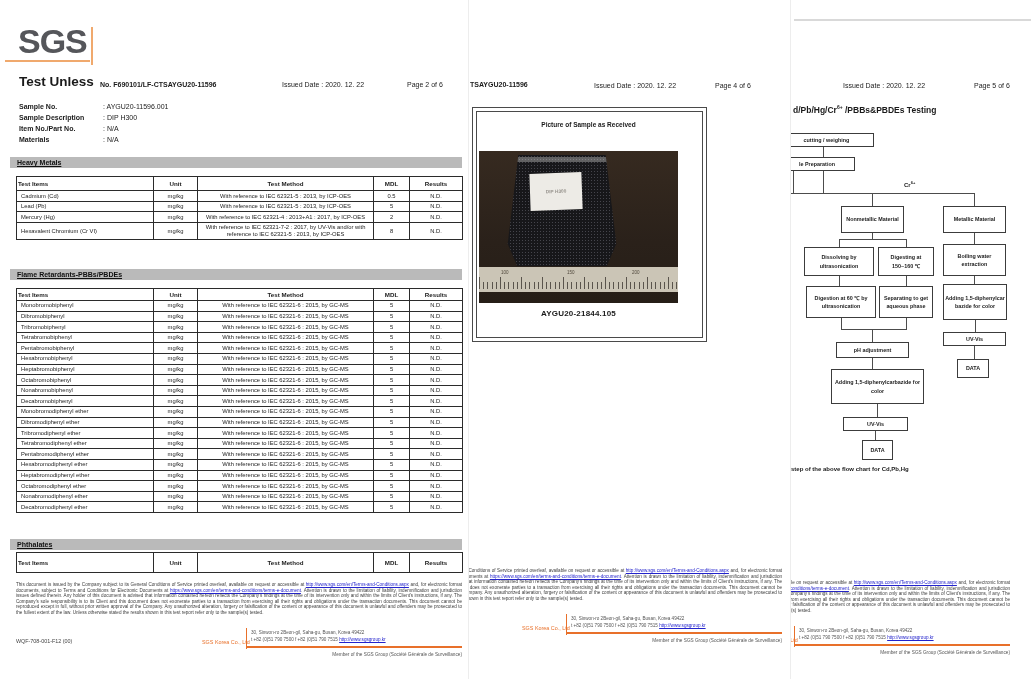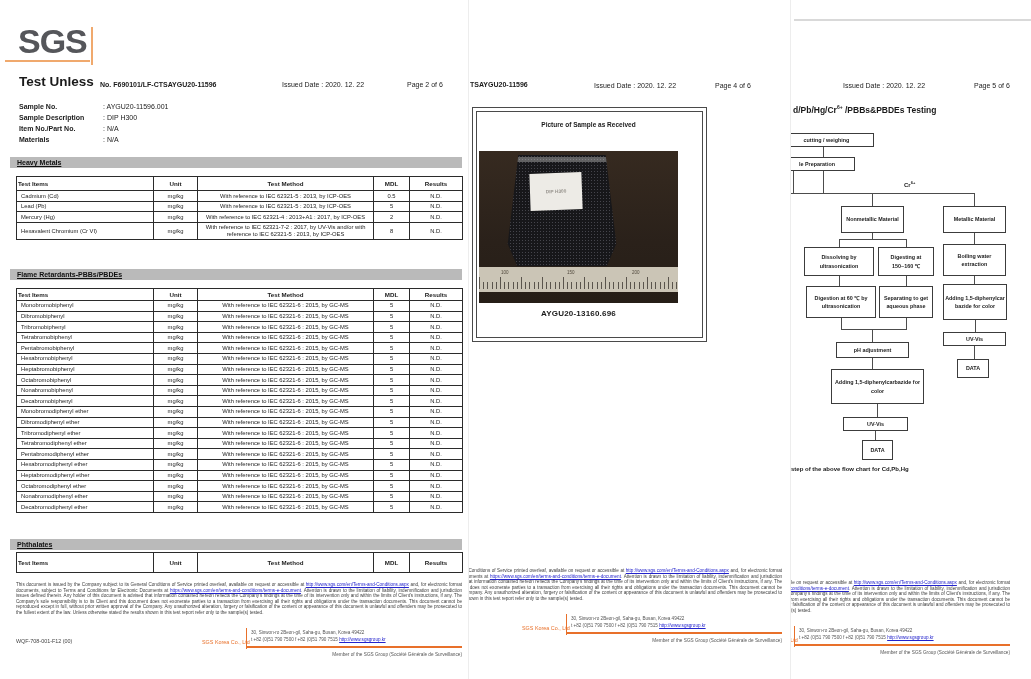--- a/index.html
+++ b/index.html
@@ -404,21 +404,21 @@
       <div class="bag">
         <div class="bag-seal"></div>
         <div class="bag-label">DIP H300</div>
       </div>
       <div class="ruler" id="ruler">
           <span class="ruler-num" style="left: 22px;">100</span>
           <span class="ruler-num" style="left: 88px;">150</span>
           <span class="ruler-num" style="left: 153px;">200</span>
         </div>
     </div>
-    <div class="abs m-caption">AYGU20-13160.696</div>
+    <div class="abs m-caption">AYGU20-21844.105</div>
 
     <div class="abs footer" id="footer-mid">
         <div class="fd"><span>This document is issued by the Company subject to its General Conditions of Service printed overleaf, available on request or accessible at </span><span class="flink">http://www.sgs.com/en/Terms-and-Conditions.aspx</span><span> and, for electronic format documents, subject to Terms and Conditions for Electronic Documents at </span><span class="flink">https://www.sgs.com/en/terms-and-conditions/terms-e-document</span><span>. Attention is drawn to the limitation of liability, indemnification and jurisdiction issues defined therein. Any holder of this document is advised that information contained hereon reflects the Company's findings at the time of its intervention only and within the limits of Client's instructions, if any. The Company's sole responsibility is to its Client and this document does not exonerate parties to a transaction from exercising all their rights and obligations under the transaction documents. This document cannot be reproduced except in full, without prior written approval of the Company. Any unauthorized alteration, forgery or falsification of the content or appearance of this document is unlawful and offenders may be prosecuted to the fullest extent of the law. Unless otherwise stated the results shown in this test report refer only to the sample(s) tested.</span></div>
         <div class="fcomp">SGS Korea Co., Ltd</div>
         <div class="fdivider"></div>
         <div class="fa1">30, Sinwon-ro 2Beon-gil, Saha-gu, Busan, Korea 49422</div>
         <div class="fa2"><span>t +82 (0)51 790 7500  f +82 (0)51 790 7515  </span><span class="flink">http://www.sgsgroup.kr</span></div>
         <div class="fhline"></div>
         <div class="fmember">Member of the SGS Group (Société Générale de Surveillance)</div>
       </div>

